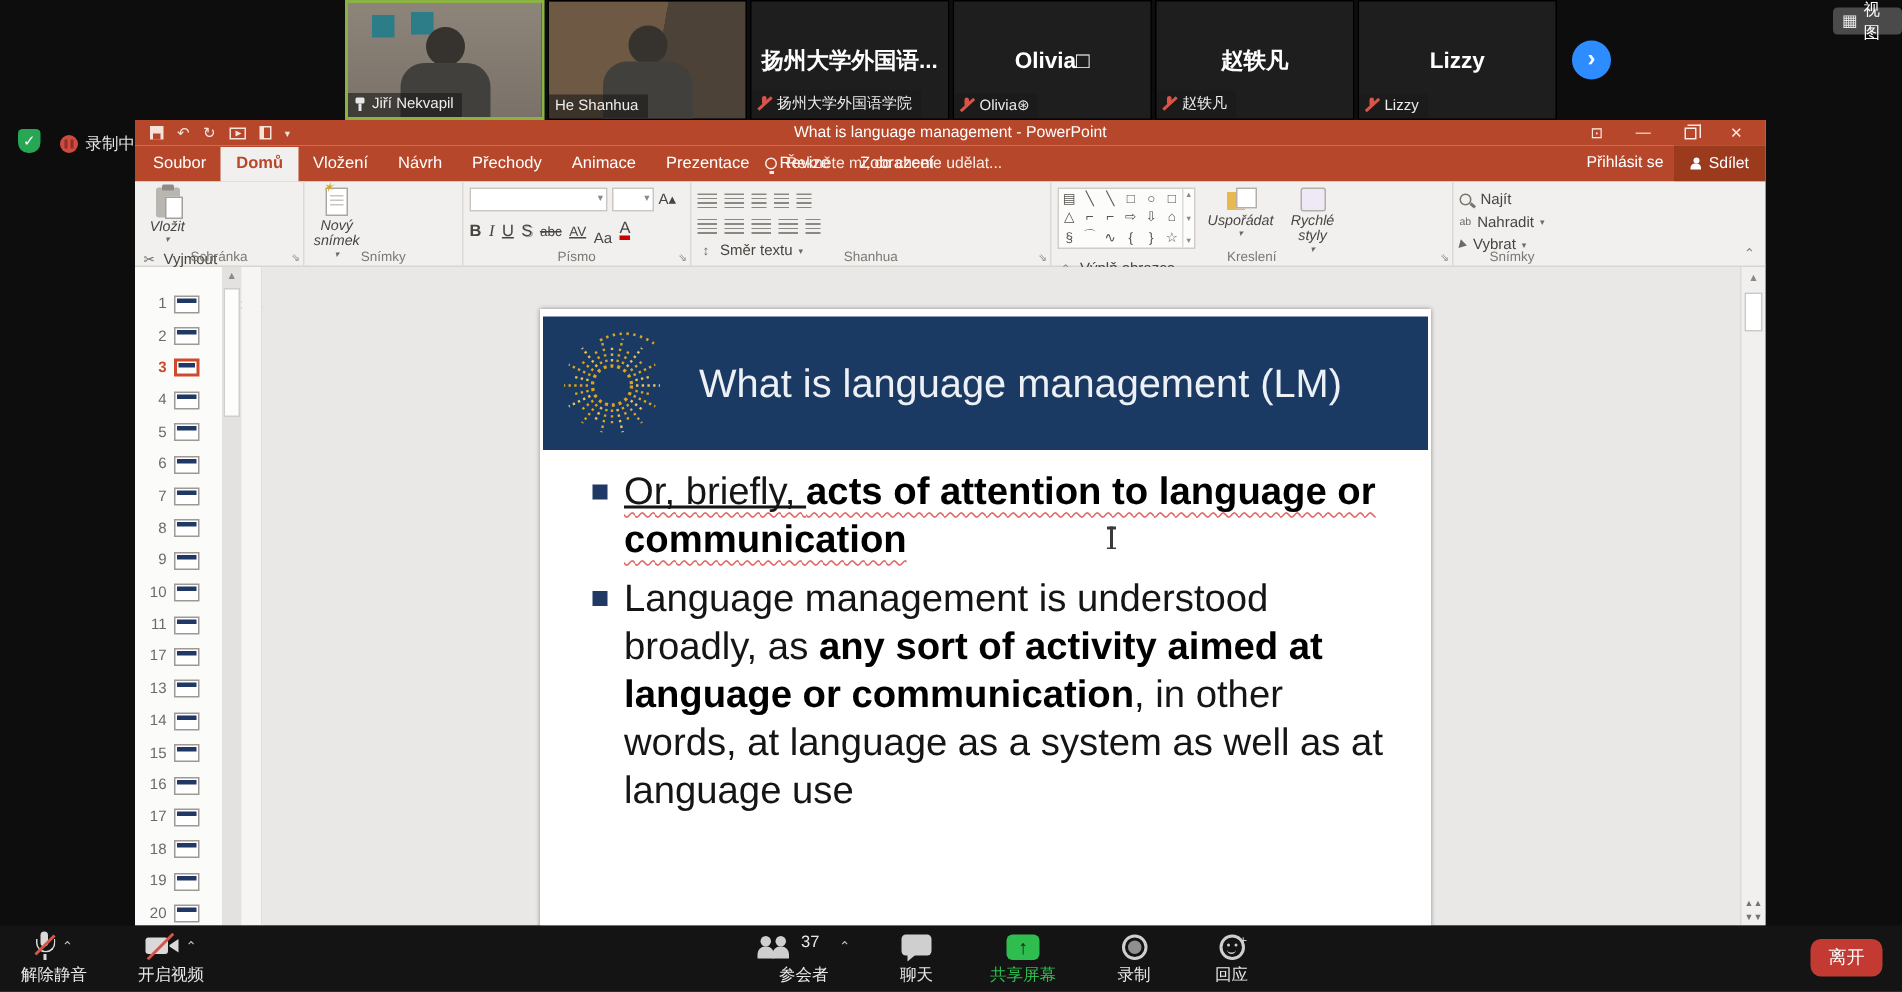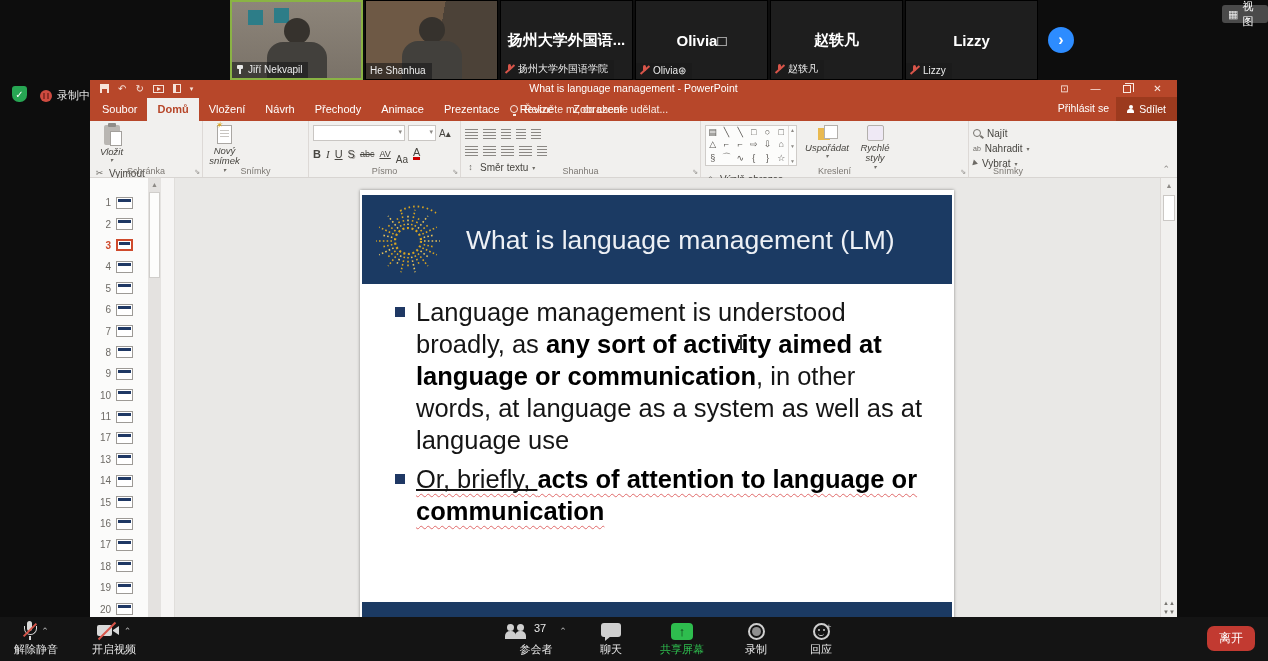--- a/index.html
+++ b/index.html
@@ -148,21 +148,21 @@
   .splitter { position:absolute; left:71px; top:98px; bottom:0; width:14px; background:#f6f5f4; border-right:1px solid #e0dedb; }
   .main-area { position:absolute; left:85px; top:98px; right:17px; bottom:0; background:#e9e8e6; }
   .pp-vscroll { position:absolute; right:0; top:98px; bottom:0; width:17px; background:#f1f0ee; border-left:1px solid #ddd9d6; }
   .vs-up { height:15px; text-align:center; font-size:7px; color:#8d8a86; line-height:15px; cursor:pointer; }
   .vs-thumb { position:absolute; left:2px; right:2px; top:17px; height:26px; background:#fff; border:1px solid #cbc8c5; cursor:pointer; }
   .vs-nav { position:absolute; left:0; right:0; bottom:0; display:flex; flex-direction:column; align-items:center;
             gap:3px; font-size:6px; color:#77746f; padding-bottom:2px; }
   .vs-nav span { cursor:pointer; }
 
   
-  .canvas { position:absolute; left:185px; top:12px; width:594px; height:430px; background:#fff;
+  .canvas { position:absolute; left:185px; top:28px; width:594px; height:430px; background:#fff;
             box-shadow:0 0 3px rgba(0,0,0,.4); overflow:hidden; }
   .slide-head { position:absolute; left:2px; right:2px; top:5px; height:89px; background:var(--navy); cursor:text; }
   .slide-title { position:absolute; left:104px; top:50%; transform:translateY(-50%); color:#edf0f5;
                  font-size:26.5px; white-space:nowrap; }
   .logo { position:absolute; left:8px; top:4px; }
   .bullets { position:absolute; left:35px; top:106px; width:534px; font-size:25.5px; line-height:32px;
              color:#151515; cursor:text; }
   .bullet { position:relative; padding-left:21px; margin-bottom:7px; }
   .marker { position:absolute; left:0; top:11px; width:10px; height:10px; background:#1f3864; }
   .bullet b { color:#000; }
@@ -632,22 +632,22 @@
               <line x1="44.94213982588093" y1="27.584498113561292" x2="49.714860956174064" y2="17.67384056663468" stroke="#d9a521" stroke-width="1.6" stroke-dasharray="1.6 2.2"></line>
               <line x1="47.975836829739734" y1="29.49069628051152" x2="57.95167365947947" y2="16.981392561023043" stroke="#e8c35c" stroke-width="1.6" stroke-dasharray="1.6 2.2"></line>
               <line x1="50.50930371948847" y1="32.02416317026026" x2="59.1094500266368" y2="25.16577534981419" stroke="#d9a521" stroke-width="1.6" stroke-dasharray="1.6 2.2"></line>
               <line x1="52.41550188643871" y1="35.05786017411908" x2="66.83100377287742" y2="28.11572034823816" stroke="#d9a521" stroke-width="1.6" stroke-dasharray="1.6 2.2"></line>
               <line x1="53.598846594909176" y1="38.43966505669896" x2="64.32305362890924" y2="35.9919347831795" stroke="#e8c35c" stroke-width="1.6" stroke-dasharray="1.6 2.2"></line>
               <path d="M 30 12 Q 48 2 66 14" fill="none" stroke="#d9a521" stroke-width="1.8" stroke-dasharray="1.6 3"></path>
             </svg>
           <div class="slide-title">What is language management (LM)</div>
         </div>
         <div class="bullets" id="bullets">
+            <div class="bullet ul"><span class="marker"></span><span class="btxt"><span><span class="werr">Or, briefly, </span></span><b><span class="werr">acts of attention to language or communication</span></b></span></div>
             <div class="bullet"><span class="marker"></span><span class="btxt"><span>Language management is understood broadly, as </span><b>any sort of activity aimed at language or communication</b><span>, in other words, at language as a system as well as at language use</span></span></div>
-            <div class="bullet ul"><span class="marker"></span><span class="btxt"><span><span class="werr">Or, briefly, </span></span><b><span class="werr">acts of attention to language or communication</span></b></span></div>
           </div>
         <div class="ibeam"></div>
         <div class="slide-foot"></div>
       </div>
     </div>
 
     <div class="pp-vscroll">
       <div class="vs-up">▲</div>
       <div class="vs-thumb"></div>
       <div class="vs-nav">

